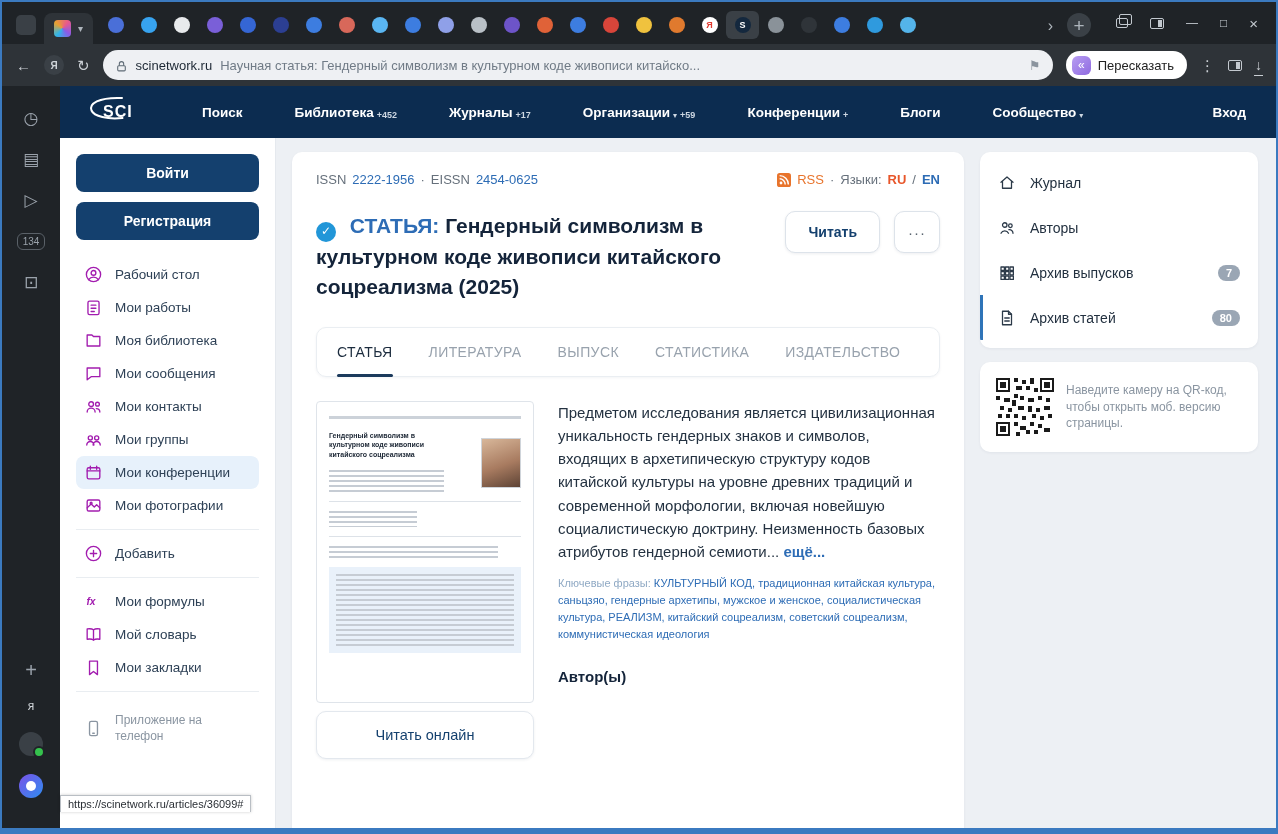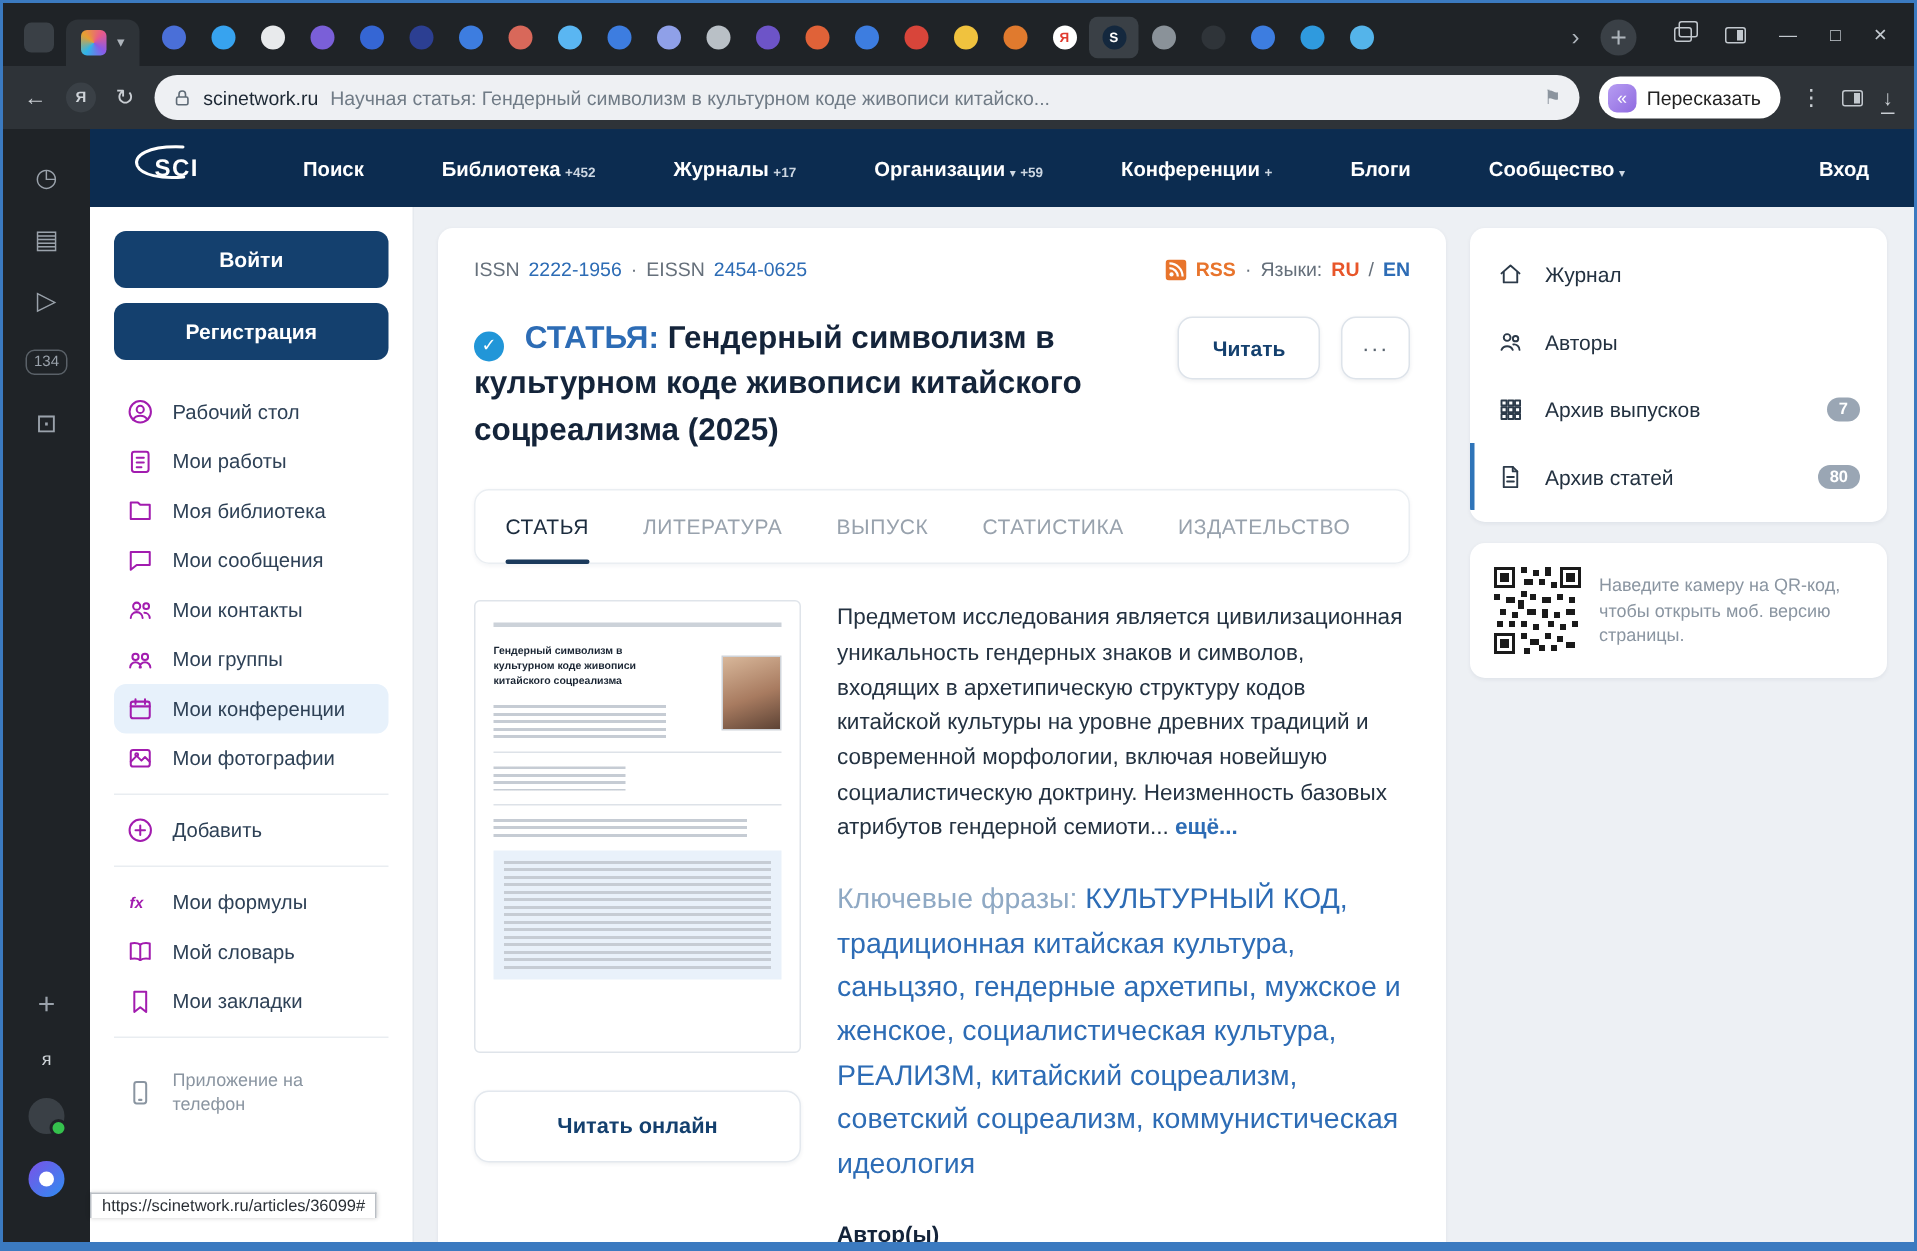--- a/index.html
+++ b/index.html
@@ -76,21 +76,21 @@
   .promo-row .ic{color:#8a95a1}
   .promo-row .side-label{font-size:12px;line-height:1.3;white-space:normal;width:110px;color:#8a95a1}
 
   .content{flex:1;display:flex;gap:16px;padding:14px 18px 12px 16px;min-width:0;overflow:hidden;align-items:flex-start}
   .main-card{flex:1;background:#fff;border-radius:10px;padding:20px 24px;box-shadow:0 1px 3px rgba(20,40,70,.06);min-height:960px;min-width:0}
   .meta-row{display:flex;justify-content:space-between;font-size:13px;color:#66707b;align-items:center}
   .meta-left,.meta-right{display:flex;gap:6px;align-items:center}
   .m-link{color:#2d6cb5;cursor:pointer;text-decoration:none}
   .rss-ic{width:14px;height:14px;display:inline-flex}
   .rss-ic svg{width:100%;height:100%}
-  .rss{color:#e8742c;font-weight:700;cursor:pointer;text-decoration:none}
+  .rss{color:#e8742c;font-weight:400;cursor:pointer;text-decoration:none}
   .lang-ru{color:#e8562a;font-weight:700;cursor:pointer;text-decoration:none}
   .lang-en{color:#2d6cb5;font-weight:700;cursor:pointer;text-decoration:none}
 
   .title-row{display:flex;margin-top:24px;gap:14px;align-items:flex-start}
   .atitle{flex:1;font-size:21px;line-height:1.45;color:#14243a;font-weight:700;min-width:0}
   .vbadge{display:inline-flex;width:20px;height:20px;border-radius:50%;background:#2196d8;color:#fff;font-size:12px;align-items:center;justify-content:center;margin-right:8px;vertical-align:-2px}
   .ttype{color:#2d6cb5}
   .read-btn{height:42px;padding:0 22px;background:#fff;border:1px solid #dde3ea;border-radius:10px;color:#14406e;font-weight:700;font-size:14px;box-shadow:0 1px 3px rgba(20,40,70,.08);cursor:pointer;font-family:inherit;flex-shrink:0}
   .more-btn{height:42px;width:46px;background:#fff;border:1px solid #dde3ea;border-radius:10px;color:#5a6570;font-size:15px;letter-spacing:1px;box-shadow:0 1px 3px rgba(20,40,70,.08);cursor:pointer;font-family:inherit;flex-shrink:0}
 
@@ -101,26 +101,26 @@
 
   .content-row{display:flex;gap:24px;margin-top:24px}
   .left-col{width:218px;flex-shrink:0}
   .thumb{border:1px solid #dfe4ea;border-radius:4px;height:302px;position:relative;padding:14px 12px;background:#fff;cursor:pointer;overflow:hidden}
   .th-head{height:3px;background:#ccd2d9;width:100%}
   .th-title{font-size:7px;font-weight:700;color:#1a2533;width:62%;line-height:1.4;margin-top:12px}
   .th-photo{position:absolute;top:36px;right:12px;width:40px;height:50px;background:linear-gradient(160deg,#d8b79a 0%,#a87b60 55%,#5d4335 100%);border:1px solid #cfd4da}
   .th-lines{background:repeating-linear-gradient(to bottom,#c6ccd4 0 2px,transparent 2px 5px)}
   .th-rule{height:1px;background:#dde2e8;margin:9px 0}
   .th-blue{margin-top:9px;background:#e9f1fa;padding:7px;height:86px}
-  .read-online{margin-top:25px;width:100%;height:48px;background:#fff;border:1px solid #e3e8ee;border-radius:10px;color:#14406e;font-weight:700;font-size:14.5px;box-shadow:0 1px 3px rgba(20,40,70,.07);cursor:pointer;font-family:inherit}
+  .read-online{margin-top:8px;width:100%;height:48px;background:#fff;border:1px solid #e3e8ee;border-radius:10px;color:#14406e;font-weight:400;font-size:14.5px;box-shadow:0 1px 3px rgba(20,40,70,.07);cursor:pointer;font-family:inherit}
 
   .text-col{flex:1;min-width:0}
   .abstract{font-size:15px;line-height:1.55;color:#243241}
   .more-link{color:#2d6cb5;font-weight:700;cursor:pointer;text-decoration:none}
-  .keywords{margin-top:22px;font-size:19px;line-height:1.55}
+  .keywords{margin-top:12px;font-size:11px;line-height:1.55}
   .kw-label{color:#8fa9c4}
   .kw-list{color:#2d6cb5}
   .authors-row{margin-top:24px;font-size:15px;font-weight:700;color:#14243a}
 
   .right-col{width:278px;flex-shrink:0;display:flex;flex-direction:column;gap:14px}
   .r-card{background:#fff;border-radius:10px;box-shadow:0 1px 3px rgba(20,40,70,.06);padding:8px 0;overflow:hidden}
   .r-item{height:45px;display:flex;align-items:center;gap:14px;padding:0 18px;font-size:14px;color:#233140;cursor:pointer}
   .r-item .ic{width:18px;height:18px;color:#2c3a49;flex-shrink:0}
   .r-item .ic svg{width:100%;height:100%;display:block}
   .r-item.active{box-shadow:inset 3px 0 0 #2f74b8}

